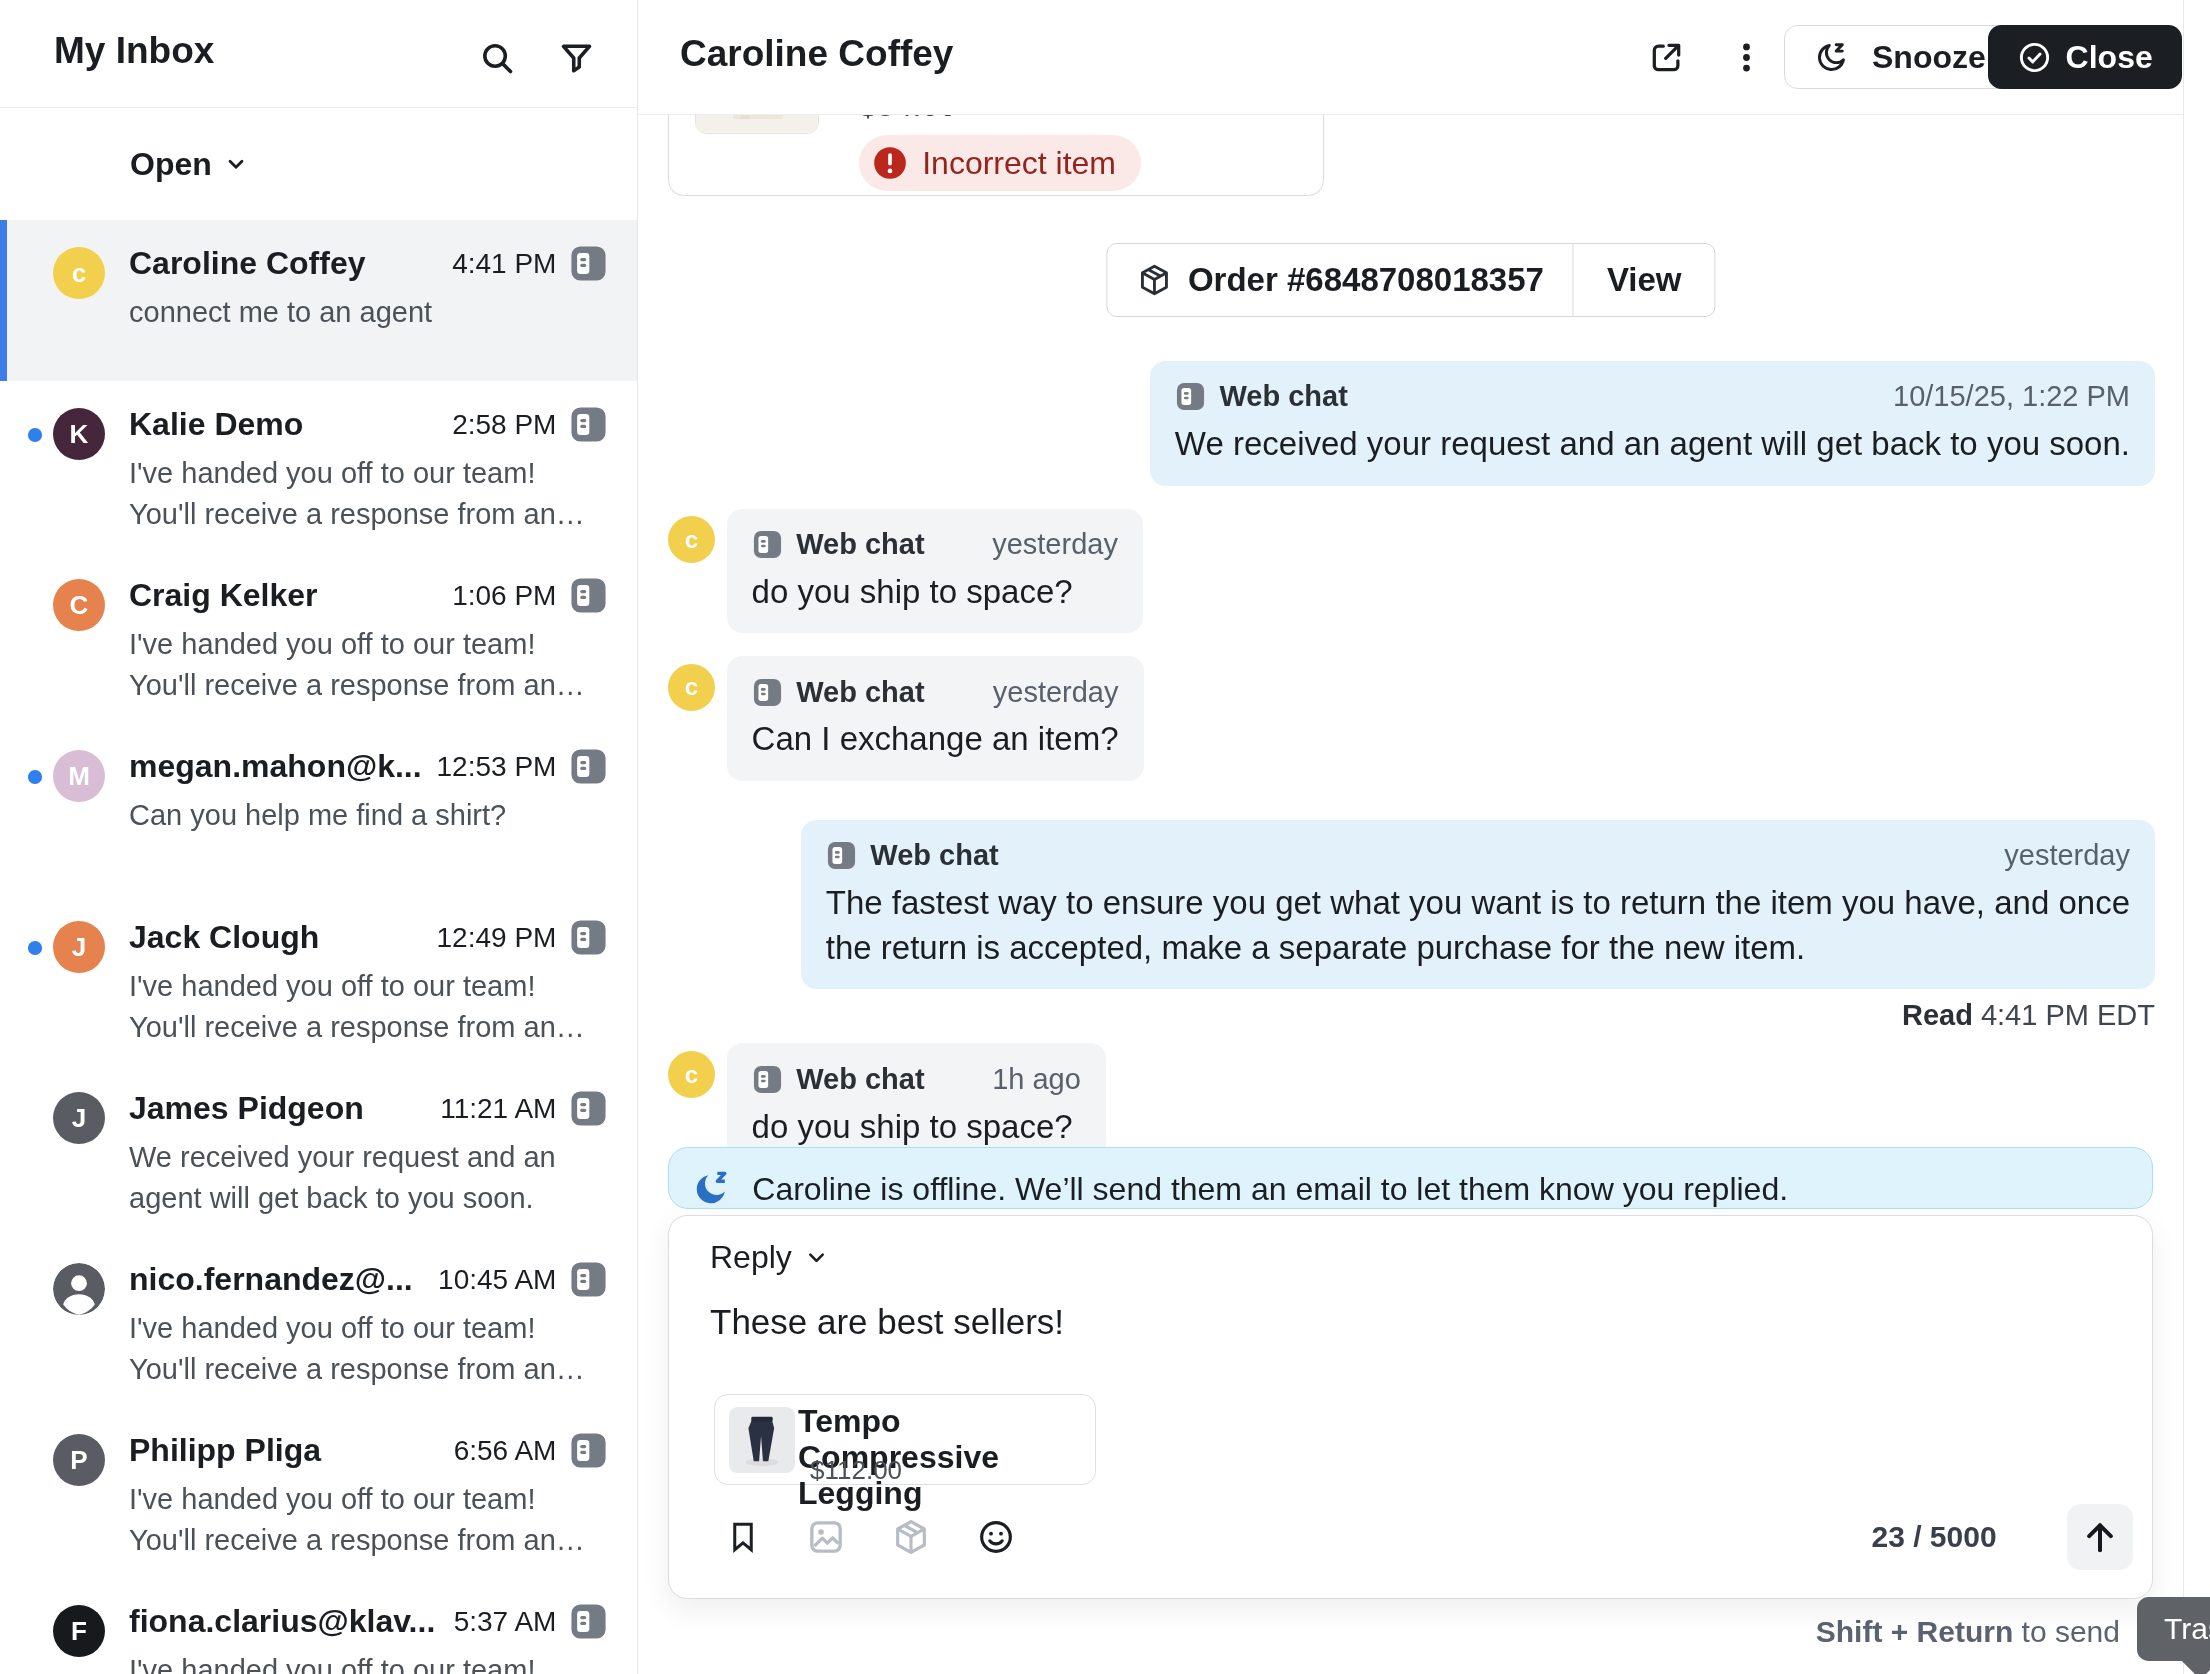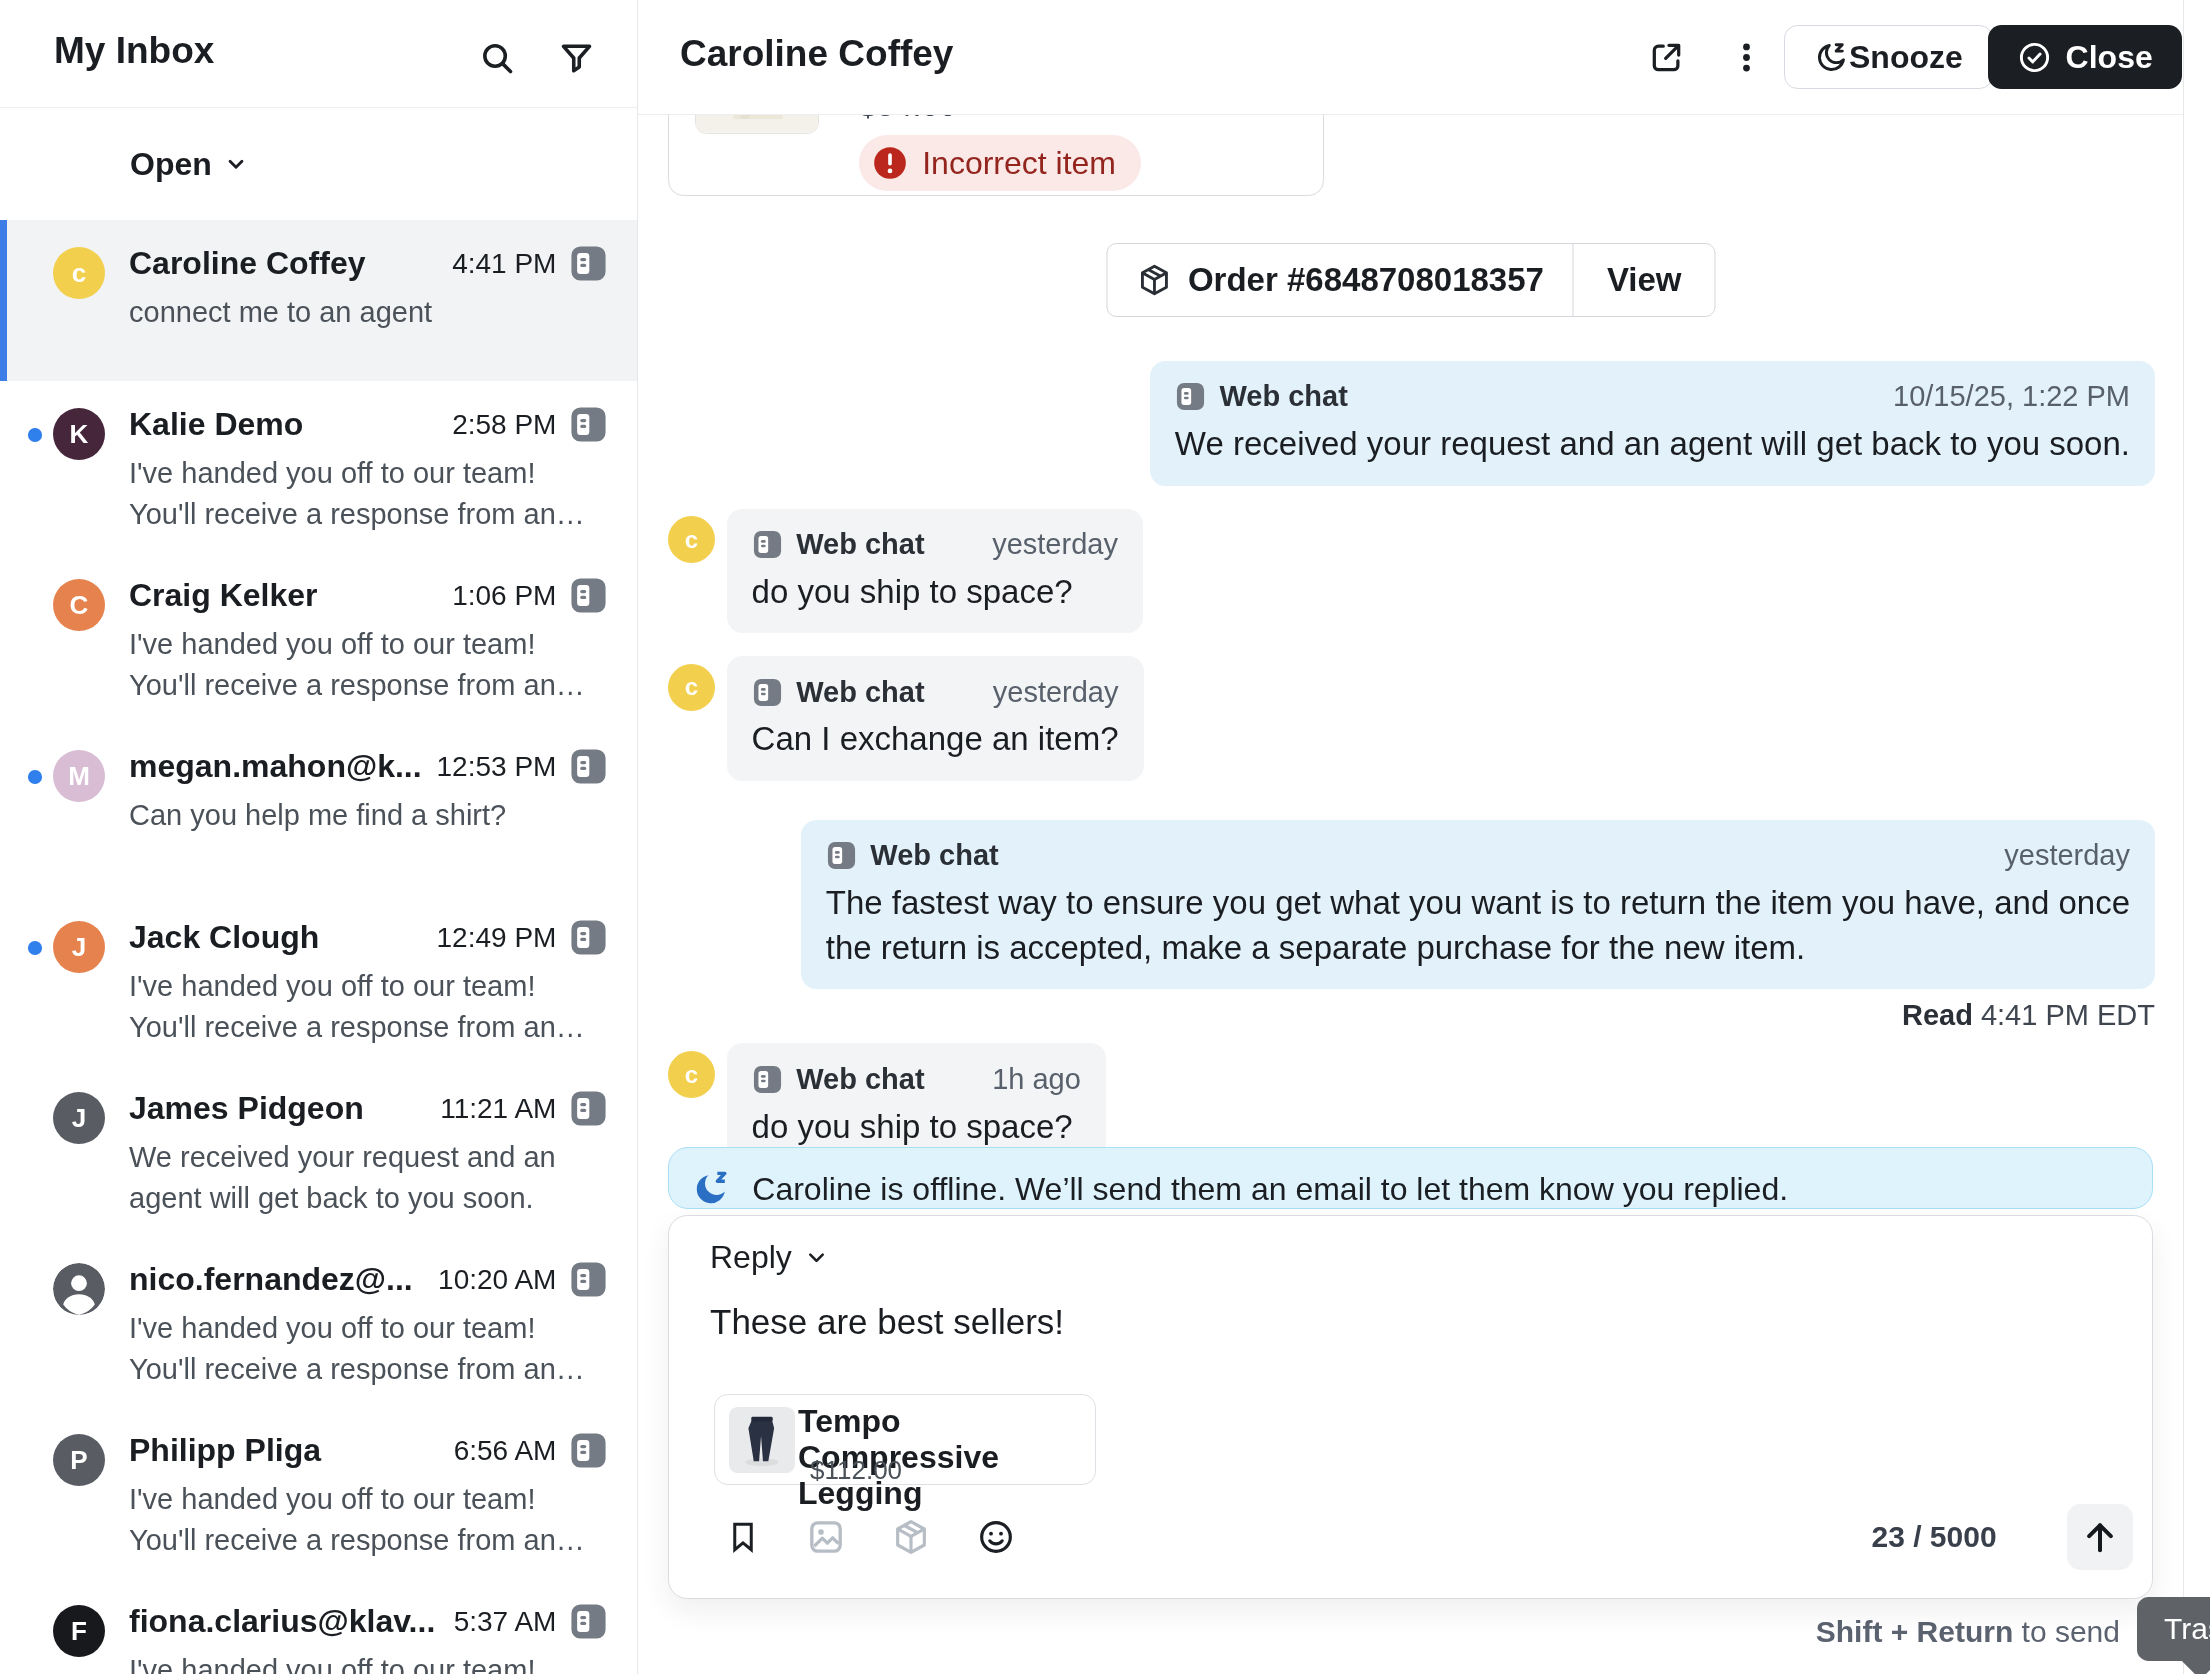--- a/index.html
+++ b/index.html
@@ -27,21 +27,21 @@
   .convo-head{position:absolute;left:129px;right:29px;top:21.3px;height:45px;display:flex;align-items:center;}
   .convo-name{flex:1;font-size:32px;font-weight:700;white-space:nowrap;overflow:hidden;}
   .convo-time{font-size:28px;color:#1A1D21;margin-right:12.6px;white-space:nowrap;}
   .convo-prev{position:absolute;left:129px;right:27px;top:72px;font-size:29px;line-height:41px;color:#4A5158;}
   .prev-line{white-space:nowrap;overflow:hidden;}
   
   .right{position:absolute;left:638px;top:0;width:1546px;height:1675px;background:#fff;}
   .right-head{position:absolute;left:0;top:0;width:100%;height:114px;background:#fff;border-bottom:1px solid #EDEEF0;z-index:5;}
   .conv-title{position:absolute;left:42px;top:33px;font-size:37px;font-weight:700;}
   .ext-btn{left:1007px;top:36px;} .kebab-btn{left:1087px;top:36px;}
-  .snooze-btn{position:absolute;left:1146px;top:25px;height:64px;padding:12px 29px;display:flex;align-items:center;gap:0;
+  .snooze-btn{position:absolute;left:1146px;top:25px;height:64px;padding:12px 29px;display:flex;align-items:center;gap:23px;
        background:#fff;border:1.9px solid #D6DAE0;border-radius:13.6px;font-size:32px;font-weight:600;color:#1B1E22;cursor:pointer;
        font-family:inherit;}
   .close-btn{position:absolute;left:1350px;top:25px;height:64px;padding:0 29px;display:flex;align-items:center;gap:13.6px;
        background:#1B1E22;border:none;border-radius:13.6px;font-size:32px;font-weight:600;color:#fff;cursor:pointer;font-family:inherit;}
   
   .alert-card{position:absolute;left:30px;top:-60px;width:654px;height:254px;background:#fff;border:1.9px solid #D8DBE0;border-radius:15.5px;z-index:1;}
   .alert-thumb{position:absolute;left:26px;top:76px;width:122px;height:115px;border:1.9px solid #E5E3DD;border-radius:11.6px;overflow:hidden;}
   .alert-price{position:absolute;left:190px;top:146px;font-size:32px;color:#3F4650;}
   .alert-badge{position:absolute;left:190px;top:194px;height:56px;display:inline-flex;align-items:center;gap:13.6px;
        background:#FAE9E7;border-radius:29px;padding:0 25px 0 11.6px;}
@@ -247,21 +247,21 @@
       <div class="convo">
         <span class="avatar">
           <svg width="52" height="52" viewBox="0 0 54 54">
             <circle cx="27" cy="27" r="27" fill="#595D63"></circle>
             <circle cx="27" cy="21" r="8.2" fill="#fff"></circle>
             <path d="M27 32.5c-8.3 0-15.2 4.6-16.4 10.7A26.9 26.9 0 0 0 27 54a26.9 26.9 0 0 0 16.4-10.8C42.2 37.1 35.3 32.5 27 32.5z" fill="#fff"></path>
           </svg>
         </span>
         <div class="convo-head">
           <span class="convo-name">nico.fernandez@...</span>
-          <span class="convo-time">10:20 AM</span>
+          <span class="convo-time">10:45 AM</span>
           <span>
             <svg width="39" height="39" viewBox="0 0 24 24">
               <rect x="1.5" y="1.5" width="21" height="21" rx="5.5" fill="#757B84"></rect>
               <rect x="5" y="5.5" width="7.5" height="13" rx="2" fill="#fff"></rect>
               <rect x="6.9" y="8.6" width="3.7" height="2" rx="1" fill="#757B84"></rect>
               <rect x="6.9" y="12.2" width="3.7" height="2" rx="1" fill="#757B84"></rect>
             </svg>
           </span>
         </div>
         <div class="convo-prev">

